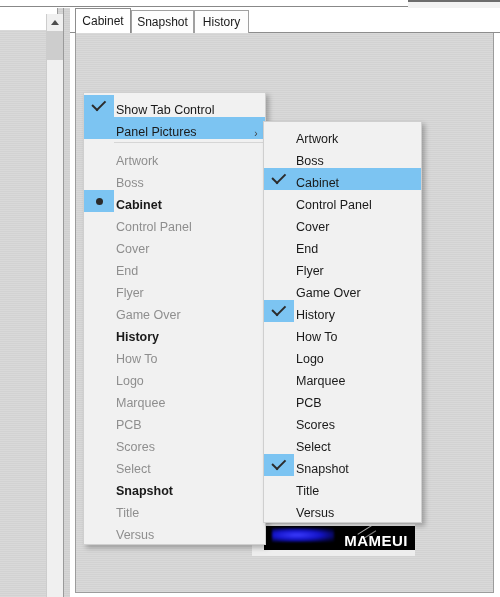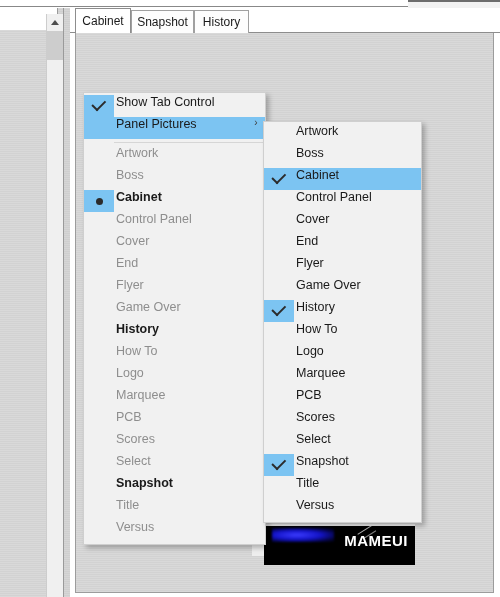--- a/index.html
+++ b/index.html
@@ -197,21 +197,21 @@
   
   .banner-wrap {
     position: absolute;
     left: 252px; top: 524px;
     width: 163px; height: 32px;
     background: #eeeeee;
   }
   .banner {
     position: absolute;
     left: 12px; top: 2px;
-    width: 151px; height: 39px;
+    width: 151px; height: 24px;
     background: #000000;
     overflow: hidden;
   }
   .banner .glow {
     position: absolute;
     left: 8px; top: 2px;
     width: 62px; height: 14px;
     background: radial-gradient(ellipse at 40% 50%, #3c3cff 0%, #1414c8 45%, #05054a 75%, #000 100%);
     filter: blur(1px);
   }
@@ -260,21 +260,21 @@
   #menu-sub {
     left: 263px; top: 121px;
     width: 159px;
     z-index: 20;
   }
 
   .mi {
     position: relative;
     height: 22px;
     display: flex;
-    align-items: flex-start;
+    align-items: flex-end;
     cursor: default;
     white-space: nowrap;
   }
   .mi .gutter {
     width: 30px;
     height: 22px;
     flex: 0 0 30px;
     display: flex;
     align-items: center;
     justify-content: center;

